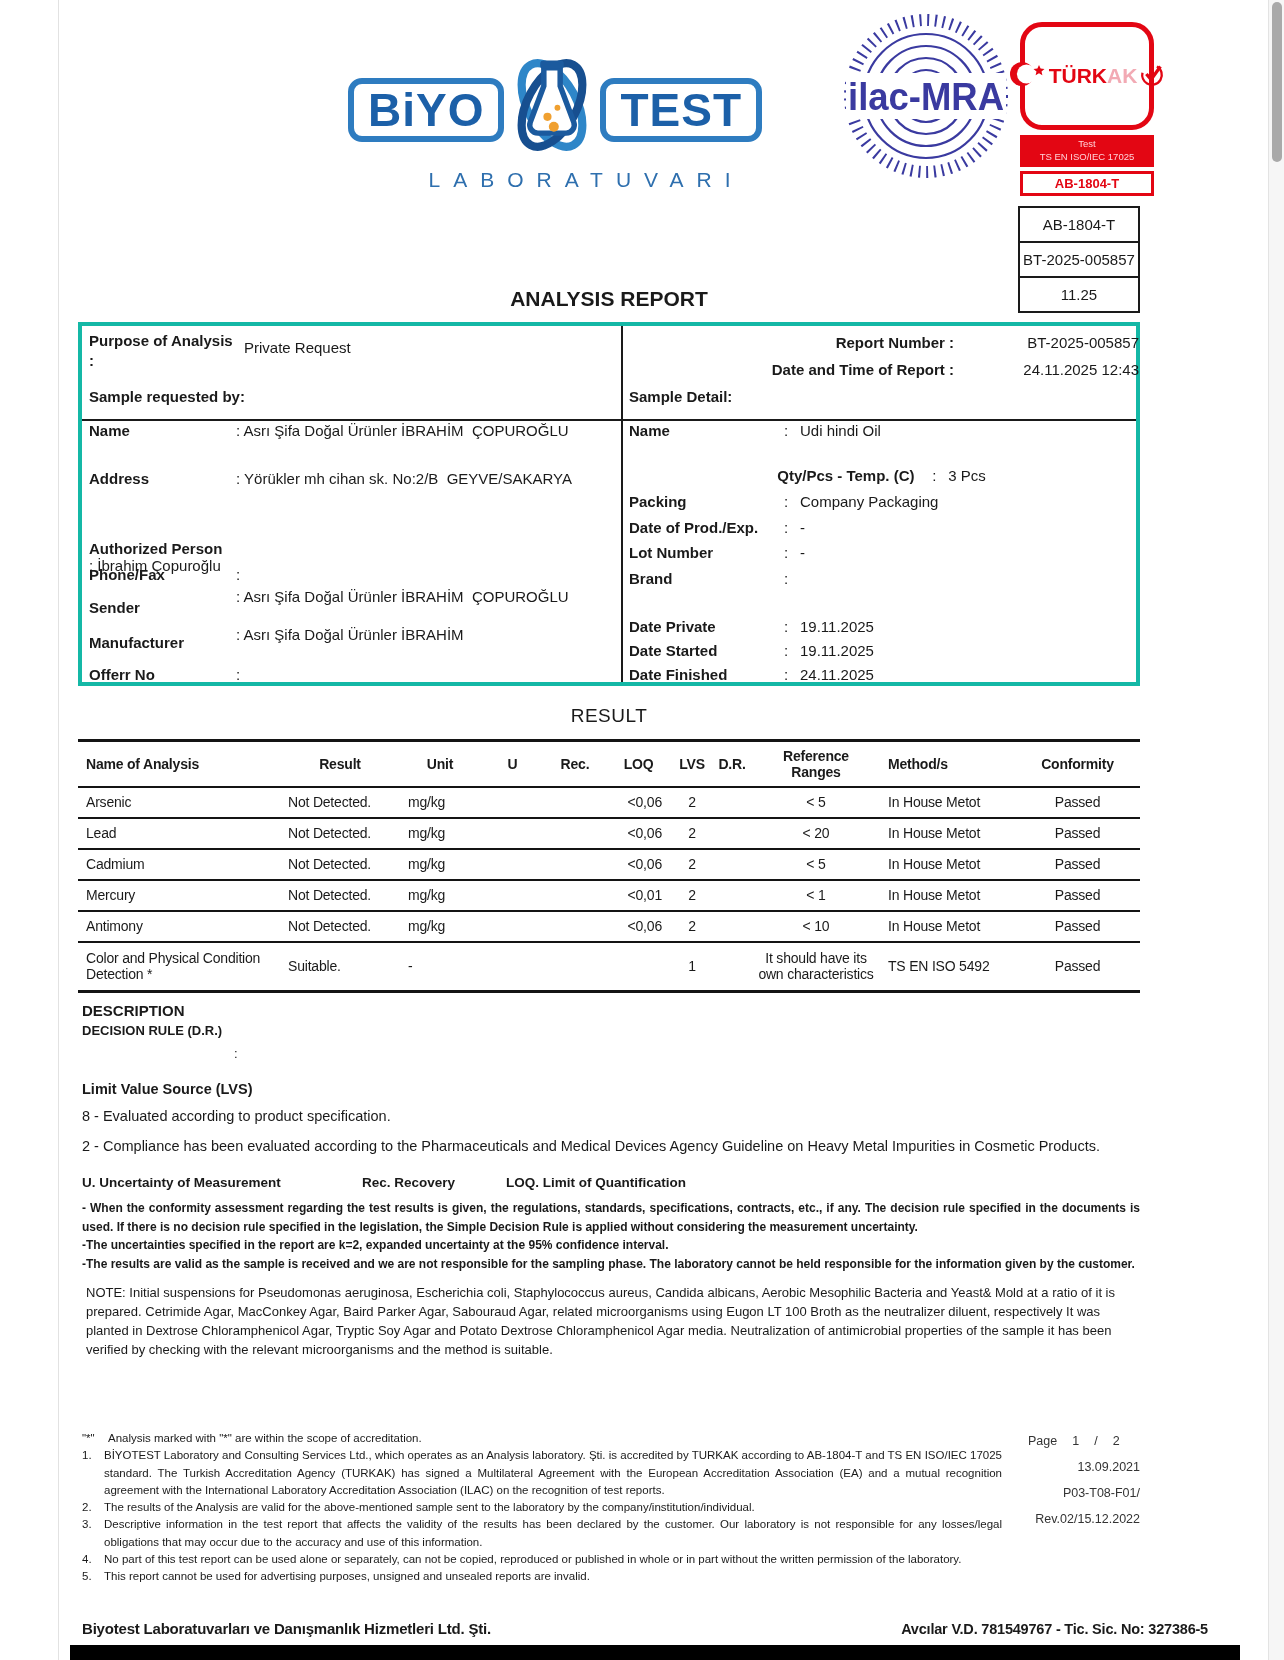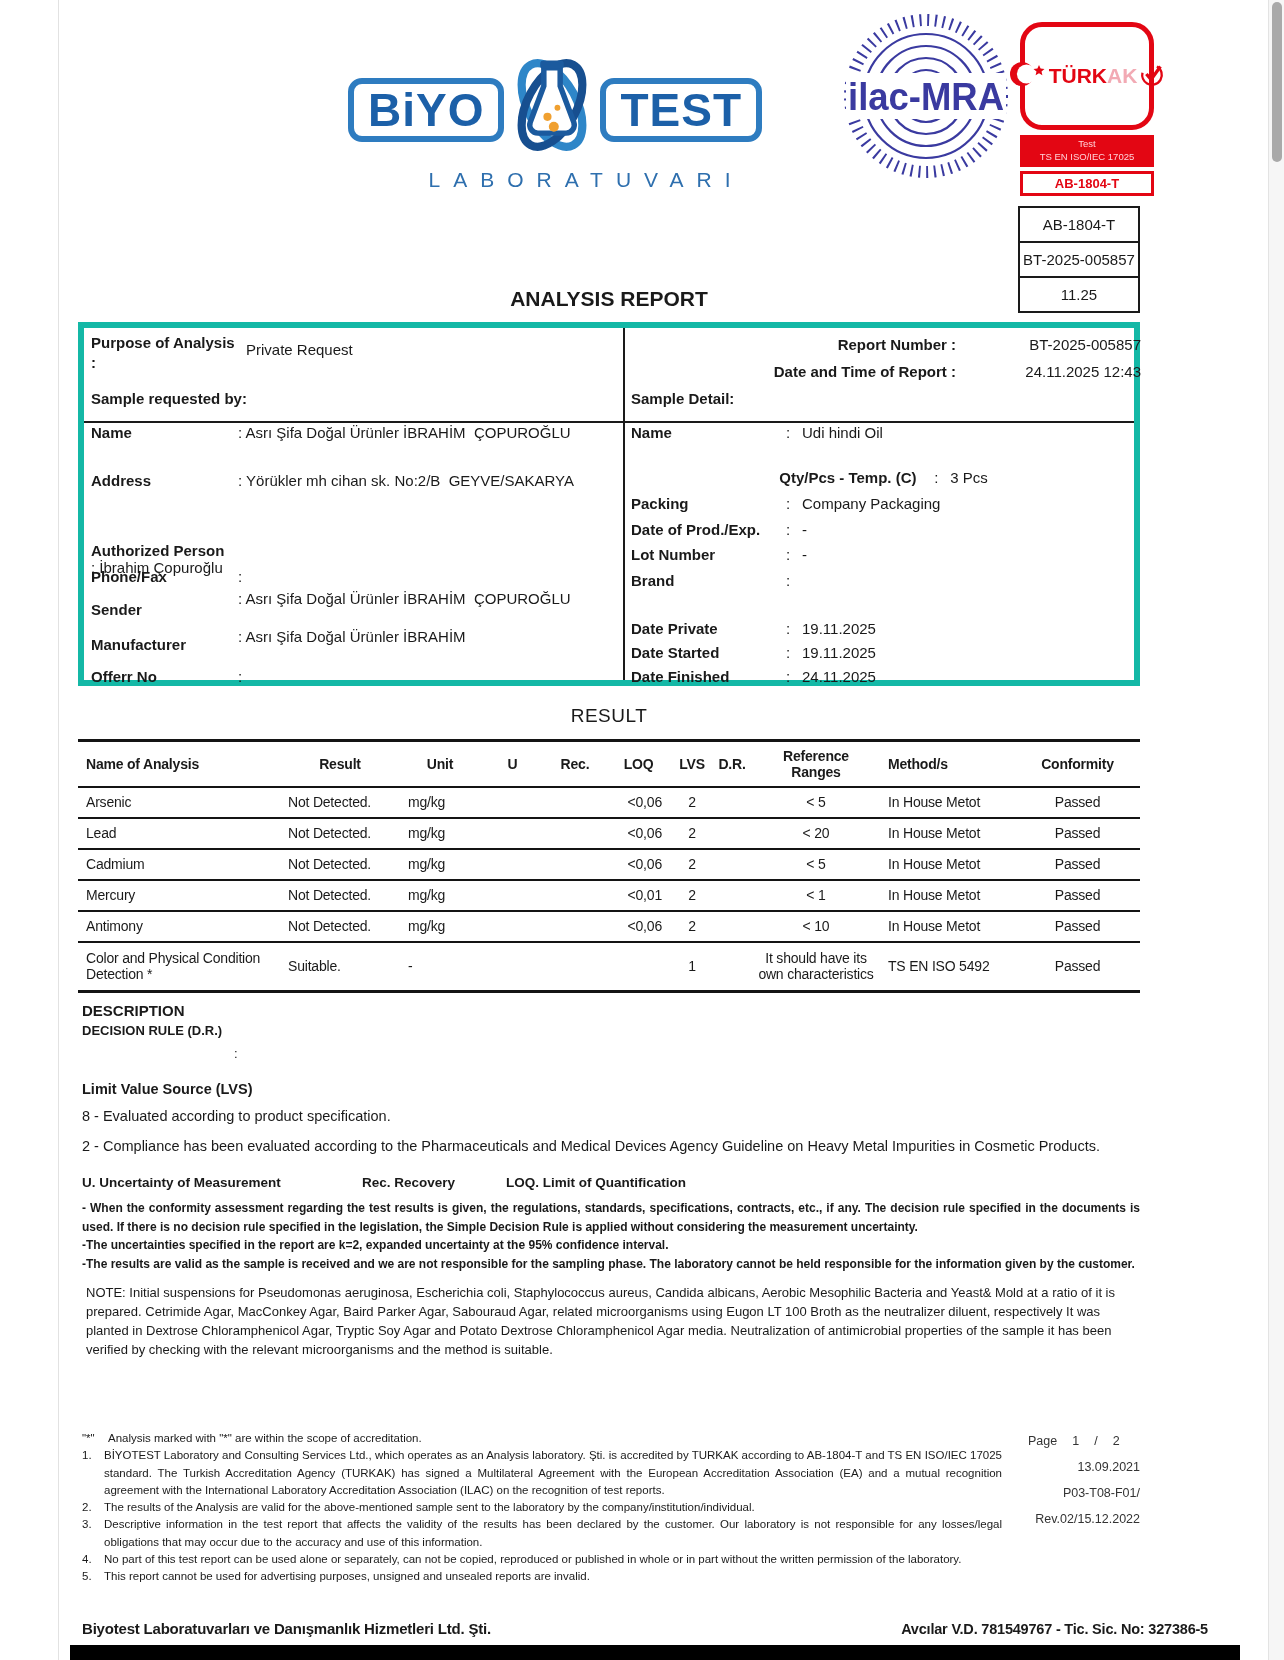--- a/index.html
+++ b/index.html
@@ -30,21 +30,21 @@
              text-align:center;font-size:13px;padding:2px 0;box-sizing:border-box;}
   
   .refboxes{position:absolute;left:1018px;top:206px;width:122px;}
   .refbox{border:2px solid #1a1a1a;background:#fff;height:37px;line-height:33px;text-align:center;
           font-size:15px;margin-top:-2px;box-sizing:border-box;}
   .refbox:first-of-type{margin-top:0;}
   
   .report-title{position:absolute;left:78px;top:287px;width:1062px;text-align:center;
                 font-size:21px;font-weight:bold;}
   
-  .info-table{position:absolute;left:78px;top:322px;width:1062px;height:364px;border:6px solid #14b8a6;box-sizing:border-box;font-size:15px;}
+  .info-table{position:absolute;left:78px;top:322px;width:1062px;height:364px;border:4px solid #14b8a6;box-sizing:border-box;font-size:15px;}
   .info-vline{position:absolute;left:539px;top:0;width:2px;height:100%;background:#1a1a1a;}
   .info-hline{position:absolute;left:0;top:93px;width:100%;height:2px;background:#1a1a1a;}
   .purpose-label{position:absolute;left:7px;top:6px;font-weight:bold;}
   .purpose-colon{position:absolute;left:7px;top:26px;font-weight:bold;}
   .purpose-value{position:absolute;left:162px;top:13px;}
   .req-heading{position:absolute;left:7px;top:62px;font-weight:bold;}
   .det-heading{position:absolute;left:547px;top:62px;font-weight:bold;}
   .rep-row{position:absolute;left:545px;width:512px;display:flex;justify-content:flex-end;}
   .rep-row.r1{top:8px;} .rep-row.r2{top:35px;}
   .rep-lbl{font-weight:bold;}

